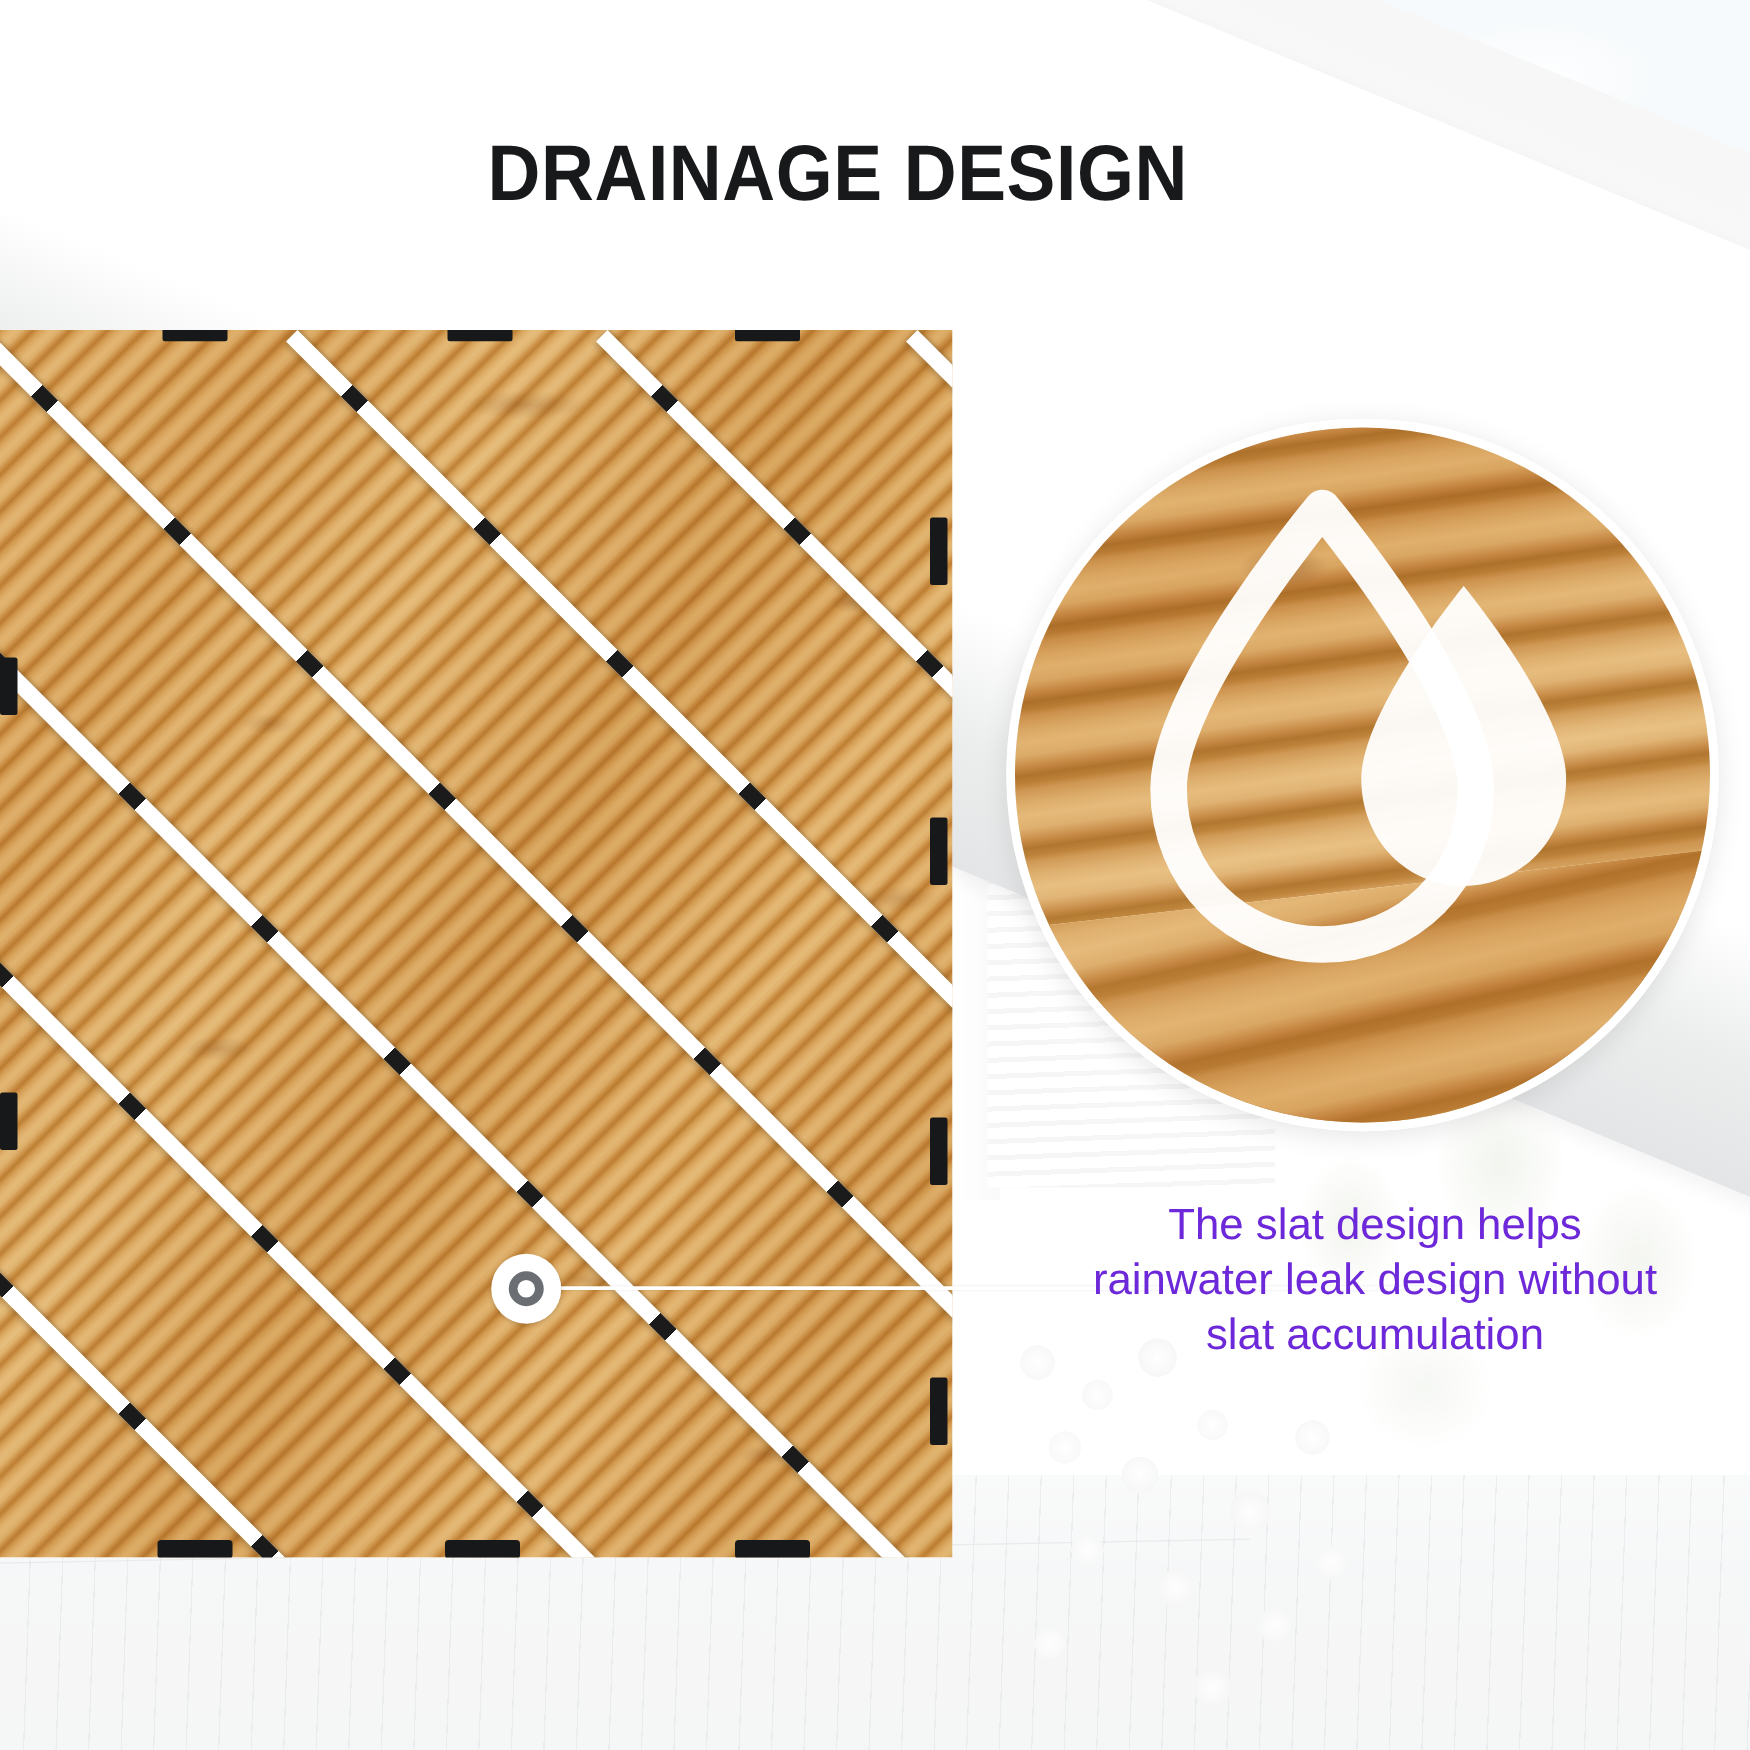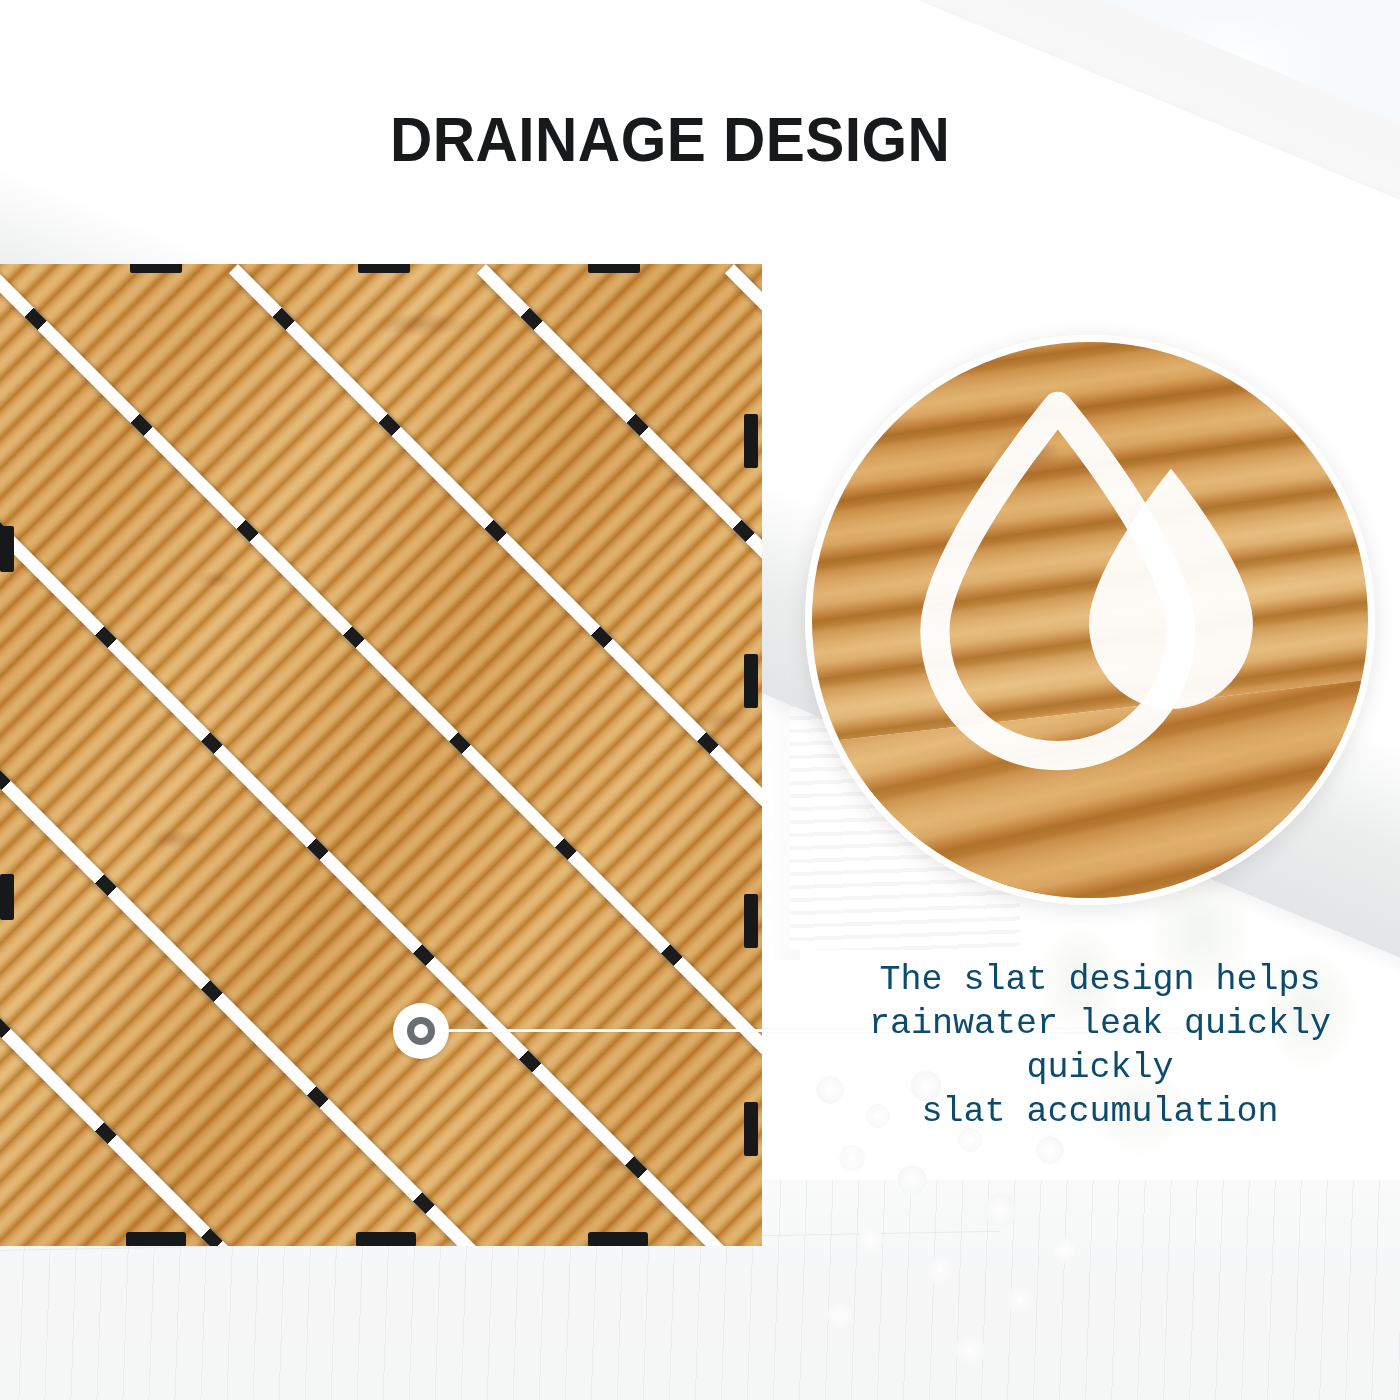--- a/index.html
+++ b/index.html
@@ -266,23 +266,23 @@
         #c08f49 66px,
         #c99a56 74px),
       linear-gradient(160deg,#f3ddb6 0%,#e9c893 40%,#f2dab0 100%);
     background-blend-mode:multiply,normal;
   }
   .zc-drops{position:absolute;left:0;top:0;width:100%;height:100%;}
 
   
   .caption{
     position:absolute;left:845px;top:958px;width:510px;
-    text-align:center;color:#0c4a6e;
+    text-align:center;color:#6d28d9;
     font-size:35px;line-height:1.26;font-weight:400;
-    font-family:Liberation Mono, monospace;
+    font-family:Liberation Sans, sans-serif;
   }
 </style>
 </head>
 <body>
 
 <div id="stage">
 
   <div class="bg-layer">
     <div class="bg-sky"></div>
     <div class="bg-trees"></div>
@@ -375,17 +375,17 @@
       <path d="M252 66
                C252 66 378 216 378 296
                C378 370 322 424 252 424
                C182 424 126 370 126 296
                C126 216 252 66 252 66 Z" fill="none" stroke="#ffffff" stroke-opacity="0.95" stroke-width="30" stroke-linejoin="round"></path>
     </svg>
   </div>
 
   <div class="caption">
     <div>The slat design helps</div>
-    <div>rainwater leak quickly quickly</div>
+    <div>rainwater leak design without</div>
     <div>slat accumulation</div>
   </div>
 
 </div>
 
 </body></html>

